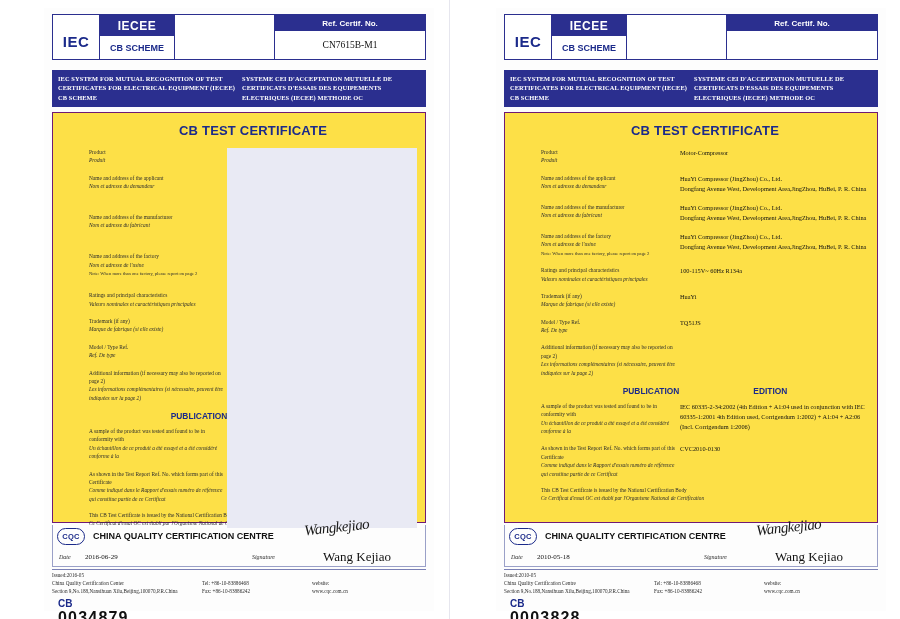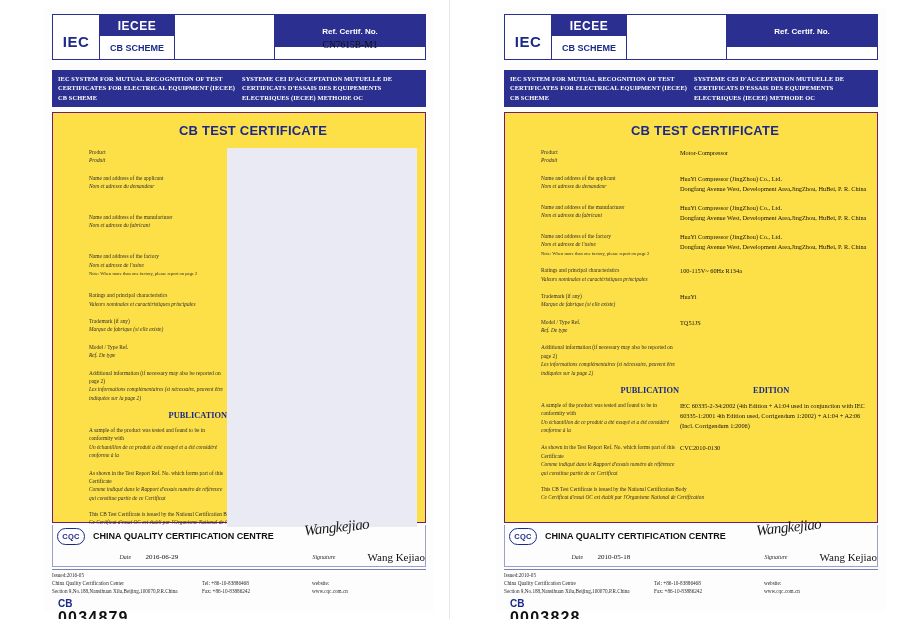--- a/index.html
+++ b/index.html
@@ -99,21 +99,21 @@
   .ref-box {
     width: 150px;
     border: 1px solid #2b2f8f;
     border-left: none;
     background: #fff;
     position: relative;
   }
   .ref-title {
     position: absolute;
     left: 0; right: 0; top: 0;
-    height: 32px;
+    height: 16px;
     background: #2b2f8f;
     color: #fff;
     font-family: "Liberation Sans", sans-serif;
     font-weight: bold;
     font-size: 8px;
     display: flex;
     align-items: center;
     justify-content: center;
   }
   .ref-value {
@@ -207,21 +207,21 @@
     bottom: 0;
     background: #e9eaf4;
     pointer-events: none;
   }
 
   .pubed {
     display: flex;
     justify-content: center;
     gap: 74px;
     color: #1b2a8a;
-    font-family: Liberation Serif, serif;
+    font-family: Liberation Sans, sans-serif;
     font-weight: bold;
     font-size: 8.4px;
     margin: 4px 0 6px 0;
   }
   .issued-note {
     padding: 0 8px;
     font-size: 5.3px;
     line-height: 1.5;
     color: #2c2c2c;
   }
@@ -264,26 +264,25 @@
     font-size: 9px;
     color: #111;
   }
   .sig-row {
     display: flex;
     align-items: center;
     height: 19px;
     font-size: 6px;
     color: #2c2c2c;
     padding-left: 6px;
-    justify-content: flex-end;
   }
   .sig-date-lab { width: 26px; font-style: italic; }
   .sig-date-val { width: 120px; font-size: 7px; color: #111; }
   .sig-sig-lab  { width: 70px; text-align: right; font-style: italic; }
-  .sig-name     { margin-left: 32px; font-size: 11px; color: #111; }
+  .sig-name     { margin-left: 48px; font-size: 13px; color: #111; }
   .script {
     position: absolute;
     font-family: "Liberation Serif", serif;
     font-style: italic;
     font-size: 15px;
     color: #1a1a1a;
     transform: rotate(-6deg);
     letter-spacing: -0.5px;
   }
 

